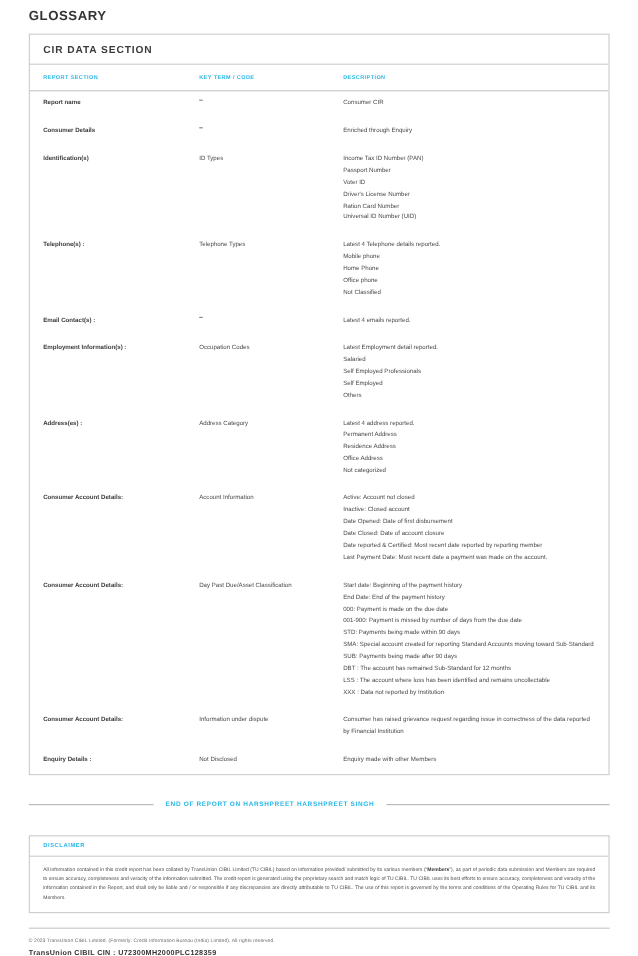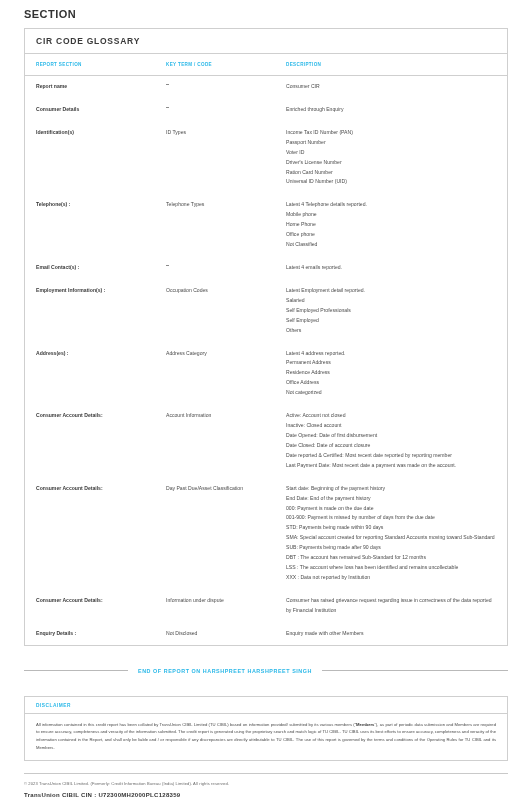--- a/index.html
+++ b/index.html
@@ -190,24 +190,24 @@
 </style>
 </head>
 <body>
 
 <div class="page">
 
   <div class="top-cut">
     <span></span>
   </div>
 
-  <h1 class="section-title">SECTION</h1>
+  <h1 class="section-title">GLOSSARY</h1>
 
   <div class="card">
-    <div class="card-head">CIR CODE GLOSSARY</div>
+    <div class="card-head">CIR DATA SECTION</div>
 
     <table class="glossary">
       <colgroup>
         <col class="c1">
           <col class="c2">
           <col class="c3">
       </colgroup>
       <thead>
         <tr>
           <th>REPORT SECTION</th>

